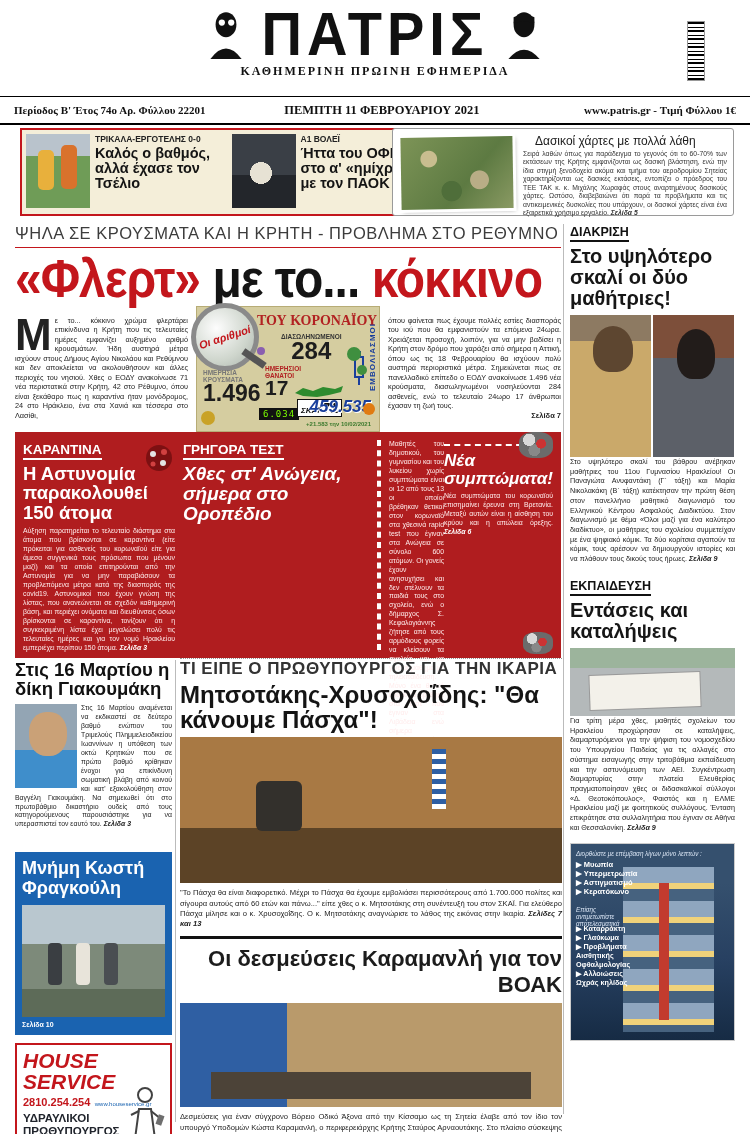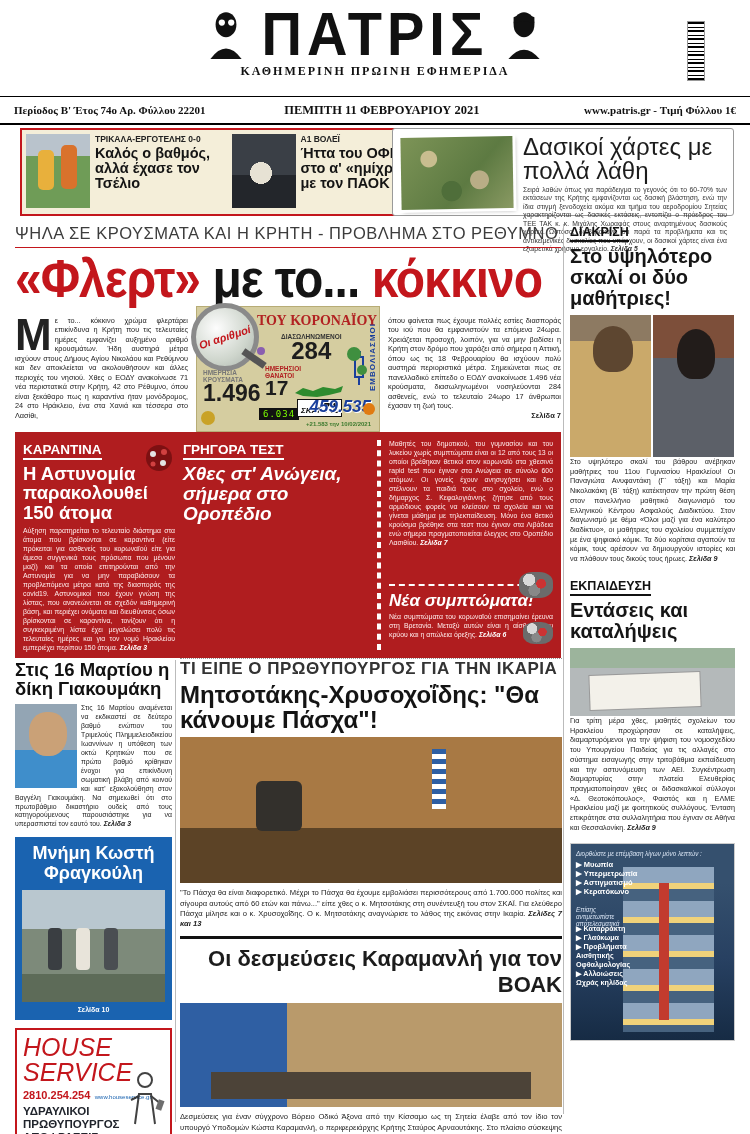--- a/index.html
+++ b/index.html
@@ -25,21 +25,21 @@
   
   .sports{top:128px;left:20px;width:430px;height:88px;border:2px solid #c3161c;background:#f4eed9;
           display:flex;box-sizing:border-box;}
   .sport-item{display:flex;gap:5px;padding:4px;flex:1;min-width:0;}
   .sport-kicker{font-size:8.5px;font-weight:700;color:#222;margin-bottom:2px;}
   .sport-title{font-size:14.5px;font-weight:900;line-height:1.05;color:#141414;}
   .sport-tab{width:15px;background:#c3161c;color:#f4eed9;display:flex;align-items:center;justify-content:center;}
   .vtext{writing-mode:vertical-rl;transform:rotate(180deg);font-size:8px;font-weight:700;letter-spacing:1px;}
   .forest{top:128px;left:392px;width:342px;height:88px;border:1px solid #9a9a9a;border-radius:3px;
           display:flex;gap:8px;padding:6px;box-sizing:border-box;background:#fff;}
-  .forest-title{font-size:24px;font-weight:400;color:#1c1c1c;line-height:1;margin-bottom:3px;}
+  .forest-title{font-size:12px;font-weight:400;color:#1c1c1c;line-height:1;margin-bottom:3px;margin-left:12px;}
   .forest-body{font-size:6.8px;color:#333;text-align:justify;line-height:1.25;}
   .pageref{font-weight:700;font-style:italic;}
   
   .ph{background:#ccc;position:relative;overflow:hidden;flex-shrink:0;}
   .ph-football{background:linear-gradient(180deg,#b9c3cc 0 30%,#6f9c57 30% 100%);}
   .ph-football:before{content:"";position:absolute;left:18%;top:22%;width:16px;height:40px;background:#e8b03c;border-radius:5px;}
   .ph-football:after{content:"";position:absolute;left:55%;top:15%;width:16px;height:44px;background:#d9722c;border-radius:5px;}
   .ph-volley{background:linear-gradient(180deg,#3a3f46 0 55%,#23262b 55% 100%);}
   .ph-volley:before{content:"";position:absolute;left:20%;top:30%;width:34px;height:34px;background:radial-gradient(circle,#e7e2d4 0 45%,transparent 46%);}
   .ph-aerial{background:
@@ -105,44 +105,44 @@
   .sec-label-w{display:inline-block;font-weight:700;font-size:13.5px;border-bottom:2px solid #fff;padding-bottom:1px;margin-bottom:4px;}
   .q-head{font-size:18.5px;font-weight:700;line-height:1.05;margin-bottom:5px;}
   .white-body{font-size:6.9px;line-height:1.3;text-align:justify;color:#ffecec;}
   .white-body b{color:#fff;}
   .rb-right{flex:1;display:flex;gap:8px;min-width:0;}
   .rb-colA{width:198px;display:flex;flex-direction:row;}
   .rapid-head{font-size:19px;font-weight:700;font-style:italic;line-height:1.05;margin-bottom:5px;}
   .rapid-photo{flex:1;border:2px dashed #fff;position:relative;}
   .rapid-cap{position:absolute;left:0;right:0;bottom:3px;text-align:center;font-size:7.5px;font-weight:700;font-style:italic;
              color:#fff;text-shadow:0 0 3px #000;}
-  .rb-colB{flex:1;display:flex;flex-direction:column;min-width:0;gap:32px;}
+  .rb-colB{flex:1;display:flex;min-width:0;}
   .nea{border-top:2px dashed #fff;margin-top:4px;padding-top:4px;position:relative;}
   .nea-head{font-size:17px;font-weight:700;font-style:italic;line-height:1.05;margin:2px 0 4px;}
   .virus-img{position:absolute;width:34px;height:26px;border-radius:40%;
      background:radial-gradient(circle at 30% 30%,#d8d8d8 0 20%,transparent 21%),
                 radial-gradient(circle at 65% 45%,#c33 0 18%,transparent 19%),
                 radial-gradient(circle at 45% 70%,#888 0 22%,transparent 23%),#6b6b6b;}
   
   .vrule1{top:224px;left:563px;width:1px;height:890px;background:#bbb;}
   .vrule2{top:660px;left:175px;width:1px;height:462px;background:#bbb;}
   .sidebar{top:222px;left:570px;width:165px;}
   .sec-label{display:inline-block;font-weight:700;font-size:12.5px;color:#111;border-bottom:2px solid #111;padding-bottom:1px;margin-bottom:4px;}
   .sb-head{font-size:20px;font-weight:700;line-height:1.05;color:#161616;margin-bottom:6px;}
   .sb-body{font-size:7.2px;line-height:1.35;text-align:justify;color:#222;}
   .photo-pair{display:flex;gap:2px;}
   
   .leftcol{top:660px;left:15px;width:157px;}
   .giak-head{font-size:18.5px;font-weight:700;line-height:1.05;margin-bottom:5px;}
   .giak-body{font-size:6.9px;line-height:1.3;text-align:justify;color:#222;}
-  .fragoulis{margin-top:8px;background:#1a63b0;color:#fff;padding:7px;box-sizing:border-box;text-align:center;}
+  .fragoulis{margin-top:23px;background:#1a63b0;color:#fff;padding:7px;box-sizing:border-box;}
   .frag-head{font-size:18px;font-weight:700;line-height:1.1;margin-bottom:6px;}
   .frag-page{font-size:7px;font-weight:700;margin-top:4px;}
   .house{margin-top:8px;border:2px solid #c3161c;padding:5px 6px;box-sizing:border-box;position:relative;}
-  .house-title{color:#c3161c;font-weight:400;font-size:25px;font-style:italic;line-height:1;}
+  .house-title{color:#c3161c;font-weight:700;font-size:21px;font-style:italic;line-height:1;}
   .house-phone{color:#c3161c;font-weight:700;font-size:11px;}
   .house-web{color:#1a63b0;font-size:6px;}
   .house-list{font-weight:700;font-size:11.5px;color:#20242c;line-height:1.15;margin-top:2px;}
   .plumber{position:absolute;right:4px;top:40px;width:42px;height:56px;opacity:.85;}
   
   .centercol{top:658px;left:180px;width:382px;}
   .pm-kicker{border-top:1px dotted #999;padding-top:0;font-size:17px;font-weight:700;color:#333;letter-spacing:.5px;}
   .pm-head{font-size:24px;font-weight:700;color:#141414;line-height:1.05;margin:3px 0 5px;}
   .caption{font-size:7.6px;line-height:1.35;text-align:justify;color:#222;margin-top:5px;}
   .blackbar{height:3px;background:#111;margin:7px 0;}

